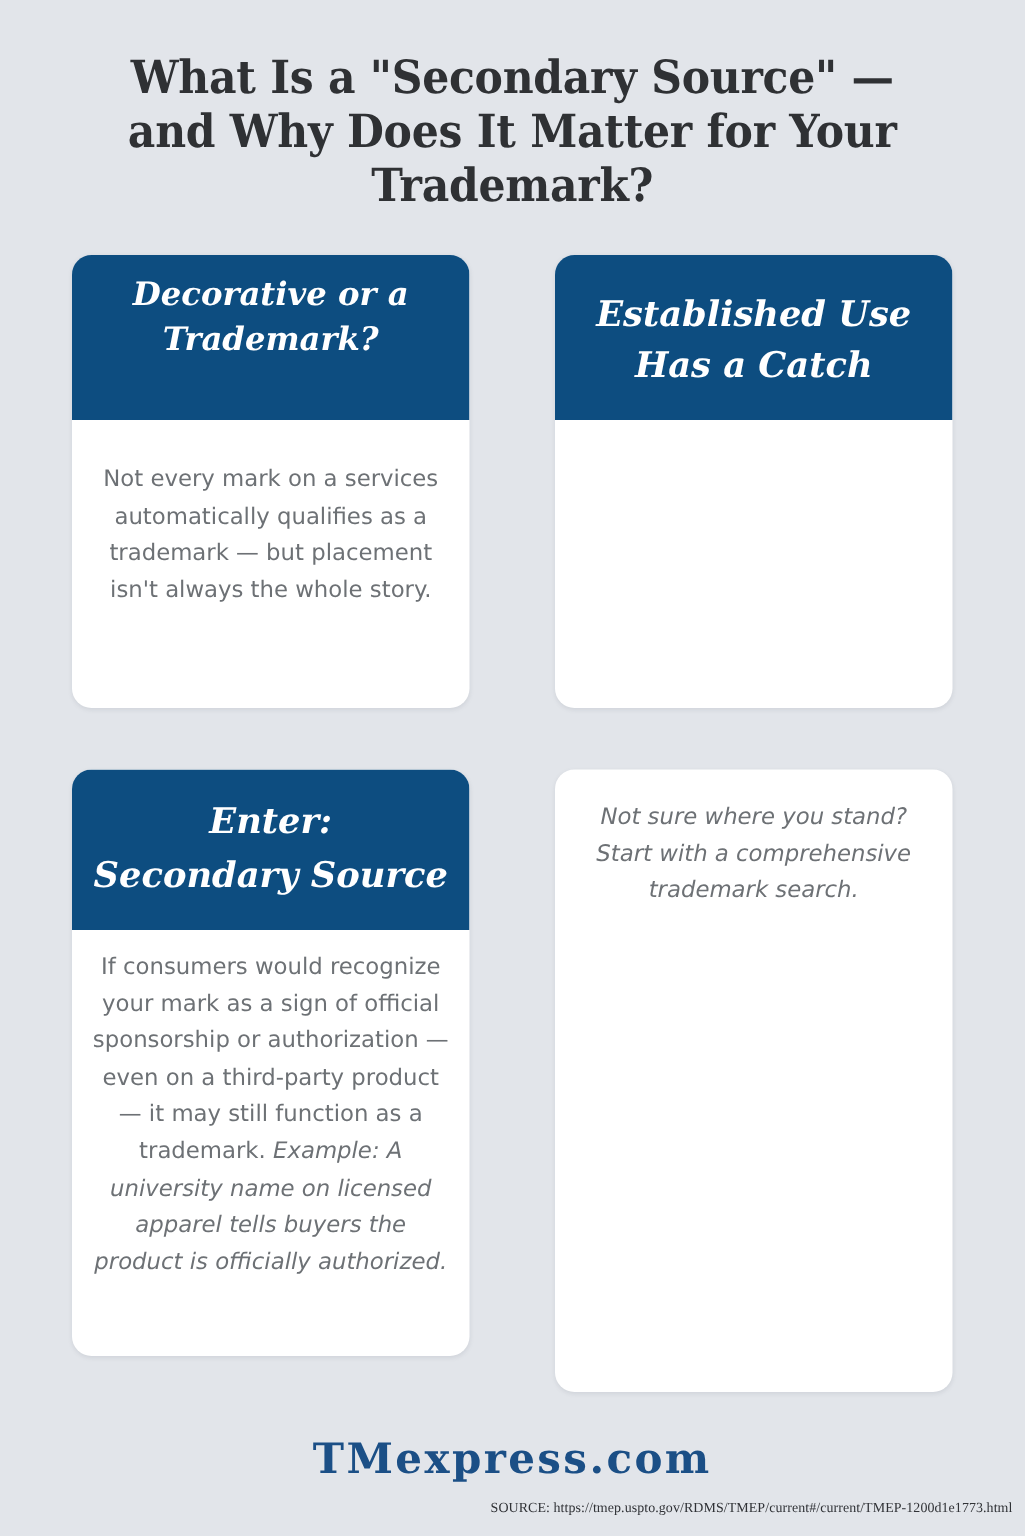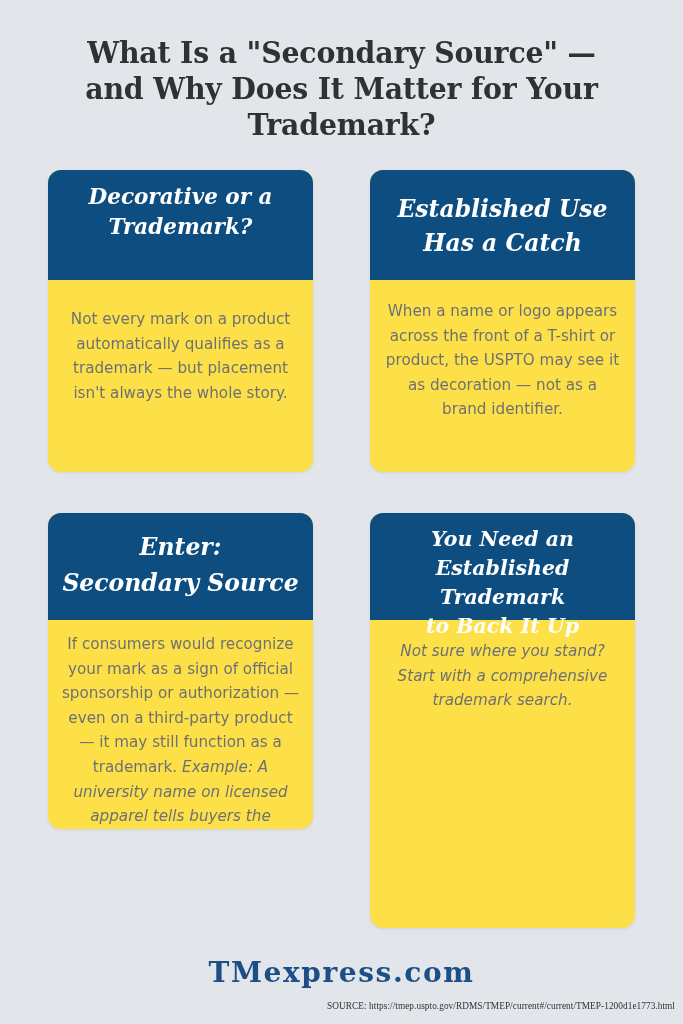--- a/index.html
+++ b/index.html
@@ -44,27 +44,27 @@
     position: absolute;
     left: 48px;
     top: 170px;
     width: 587px;
   }
 
   .card {
     position: absolute;
     width: 265px;
     border-radius: 13px;
-    background: #fde047;
+    background: #ffffff;
     overflow: hidden;
     box-shadow: 0 1px 3px rgba(90, 100, 115, 0.13);
   }
   .card-1 { left: 0px;   top: 0px;   height: 302px; }
   .card-2 { left: 322px; top: 0px;   height: 302px; }
-  .card-3 { left: 0px;   top: 343px; height: 316px; }
+  .card-3 { left: 0px;   top: 343px; height: 391px; }
   .card-4 { left: 322px; top: 343px; height: 415px; }
 
   .card-head {
     background: #0d4d80;
     color: #ffffff;
     text-align: center;
     font-family: "DejaVu Serif", "Liberation Serif", serif;
     font-style: italic;
     font-weight: 700;
     box-sizing: border-box;
@@ -150,50 +150,42 @@
   </h1>
 
   <div class="grid">
 
     <div class="card card-1">
       <div class="card-head">
         <span class="ln">Decorative or a</span>
         <span class="ln">Trademark?</span>
       </div>
       <div class="card-body">
-        <p>Not every mark on a product automatically qualifies as a trademark — but placement isn't always the whole story.</p>
+        <p>Not every mark on a services automatically qualifies as a trademark — but placement isn't always the whole story.</p>
       </div>
     </div>
 
     <div class="card card-2">
       <div class="card-head">
         <span class="ln">Established Use</span>
         <span class="ln">Has a Catch</span>
-      </div>
-      <div class="card-body">
-        <p>When a name or logo appears across the front of a T-shirt or product, the USPTO may see it as decoration — not as a brand identifier.</p>
       </div>
     </div>
 
     <div class="card card-3">
       <div class="card-head">
         <span class="ln">Enter:</span>
         <span class="ln">Secondary Source</span>
       </div>
       <div class="card-body">
         <p><span>If consumers would recognize your mark as a sign of official sponsorship or authorization — even on a third-party product — it may still function as a trademark. </span><span class="it">Example: A university name on licensed apparel tells buyers the product is officially authorized.</span></p>
       </div>
     </div>
 
     <div class="card card-4">
-      <div class="card-head">
-        <span class="ln">You Need an</span>
-        <span class="ln">Established Trademark</span>
-        <span class="ln">to Back It Up</span>
-      </div>
       <div class="card-body">
         <p class="it">Not sure where you stand? Start with a comprehensive trademark search.</p>
       </div>
     </div>
 
   </div>
 
   <div class="brand">TMexpress.com</div>
 
   <div class="source">SOURCE: https://tmep.uspto.gov/RDMS/TMEP/current#/current/TMEP-1200d1e1773.html</div>

